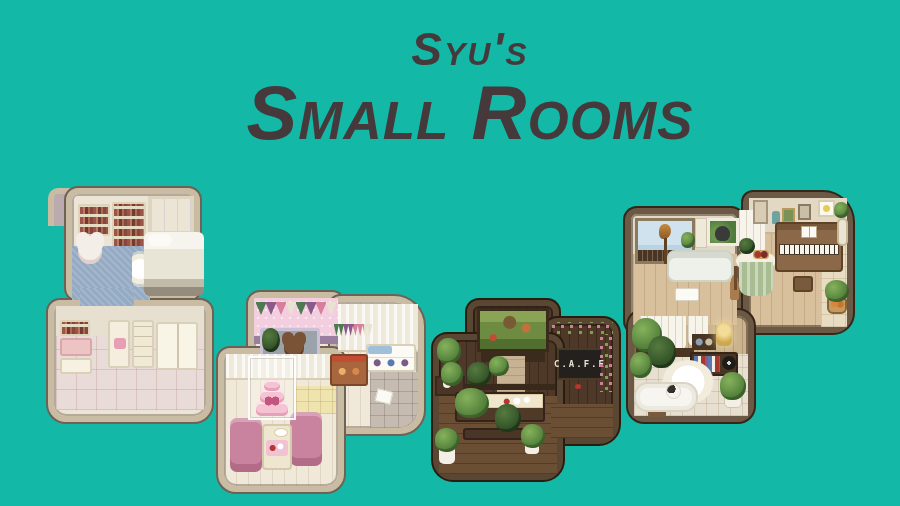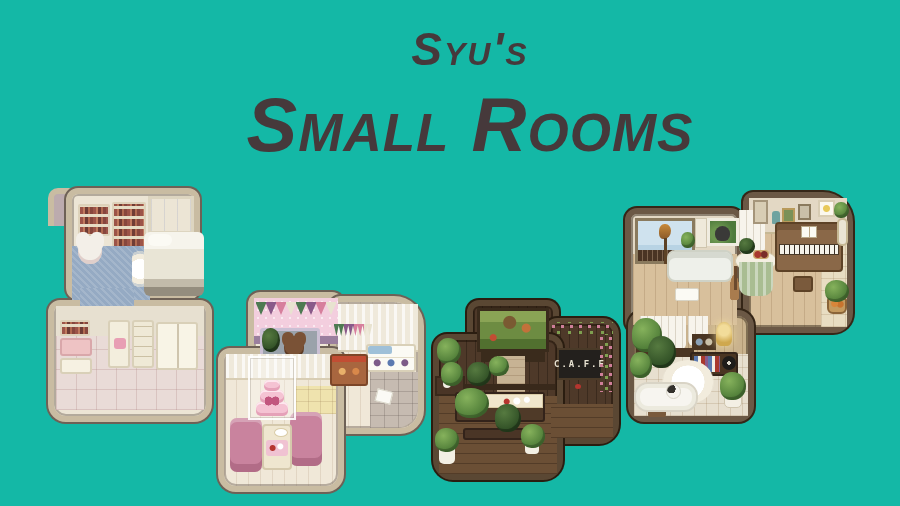--- a/index.html
+++ b/index.html
@@ -3,21 +3,21 @@
 <meta charset="utf-8">
 <style>
   html,body { margin:0; padding:0; }
   body { font-family:"Liberation Sans", sans-serif; }
   .canvas { position:relative; width:900px; height:506px; overflow:hidden; background:#bcabae; }
 
   
   .title { position:absolute; left:230px; top:24px; width:480px; text-align:center;
            font-weight:bold; font-style:italic; font-variant:small-caps; color:#46393b; }
   .t1 { font-size:46px; line-height:1.1; letter-spacing:2px; }
-  .t2 { font-size:76px; line-height:1.0; letter-spacing:1px; margin-top:12px; }
+  .t2 { font-size:76px; line-height:1.0; letter-spacing:1px; margin-top:0; }
   .t3 { font-size:64px; line-height:1.0; letter-spacing:3px; margin-top:4px; }
 
   .room { position:absolute; }
   .blk, .f { position:absolute; box-sizing:border-box; }
   .blk { z-index:1; border-radius:12px; }
   .light { border:6px solid #c9bca2; box-shadow:0 0 0 2px #6e6156, inset 0 0 0 2px rgba(110,97,86,.45); background:#ece5d5; }
   .darkb { border:6px solid #5a4733; box-shadow:0 0 0 2px #2a1d10, inset 0 0 0 2px rgba(25,15,5,.5); background:#4e3929; }
   .midb  { border:6px solid #6b5845; box-shadow:0 0 0 2px #352617, inset 0 0 0 2px rgba(40,28,16,.45); background:#e3d8c4; }
   .floorz { z-index:2; } .f { z-index:3; } .hi { z-index:4; }
 

